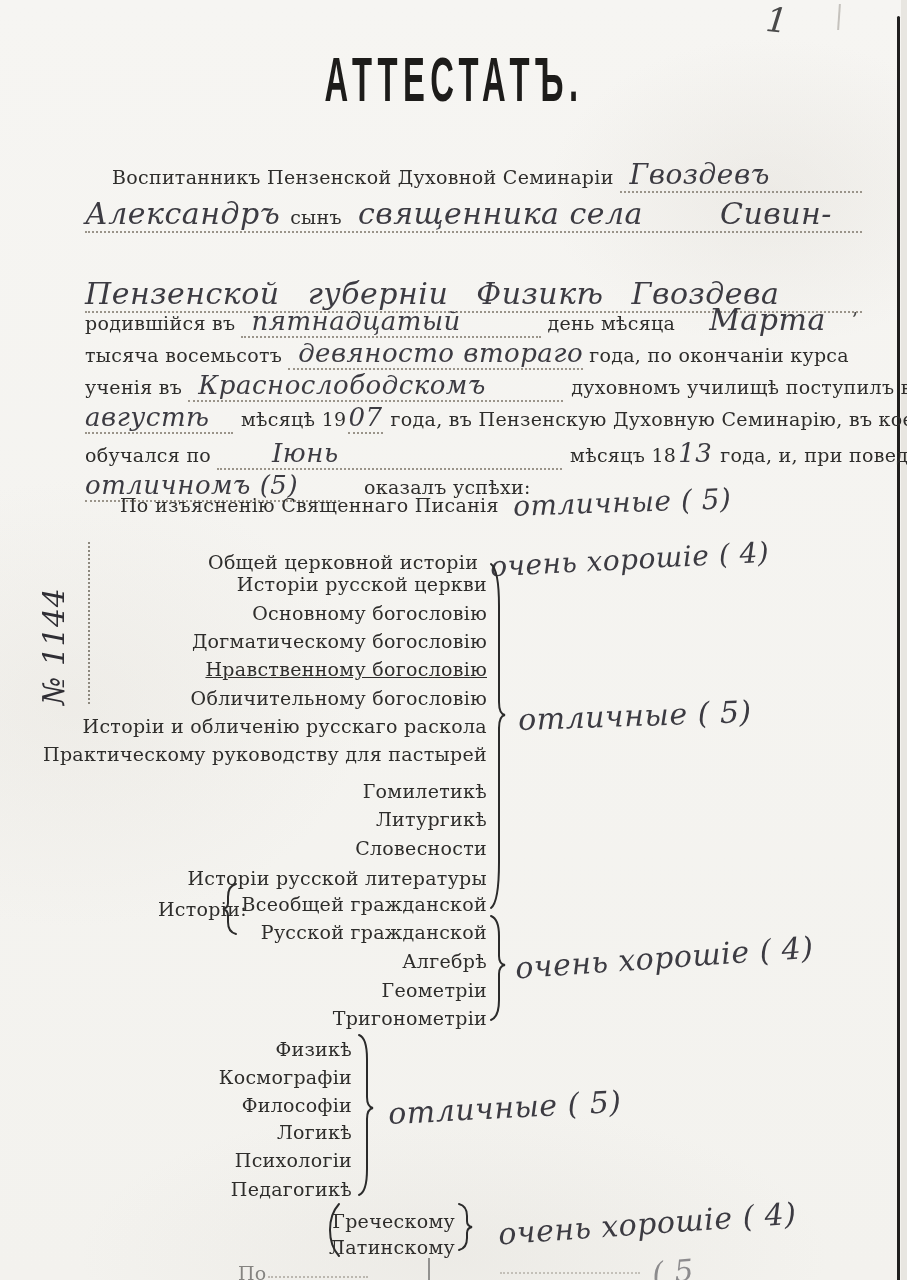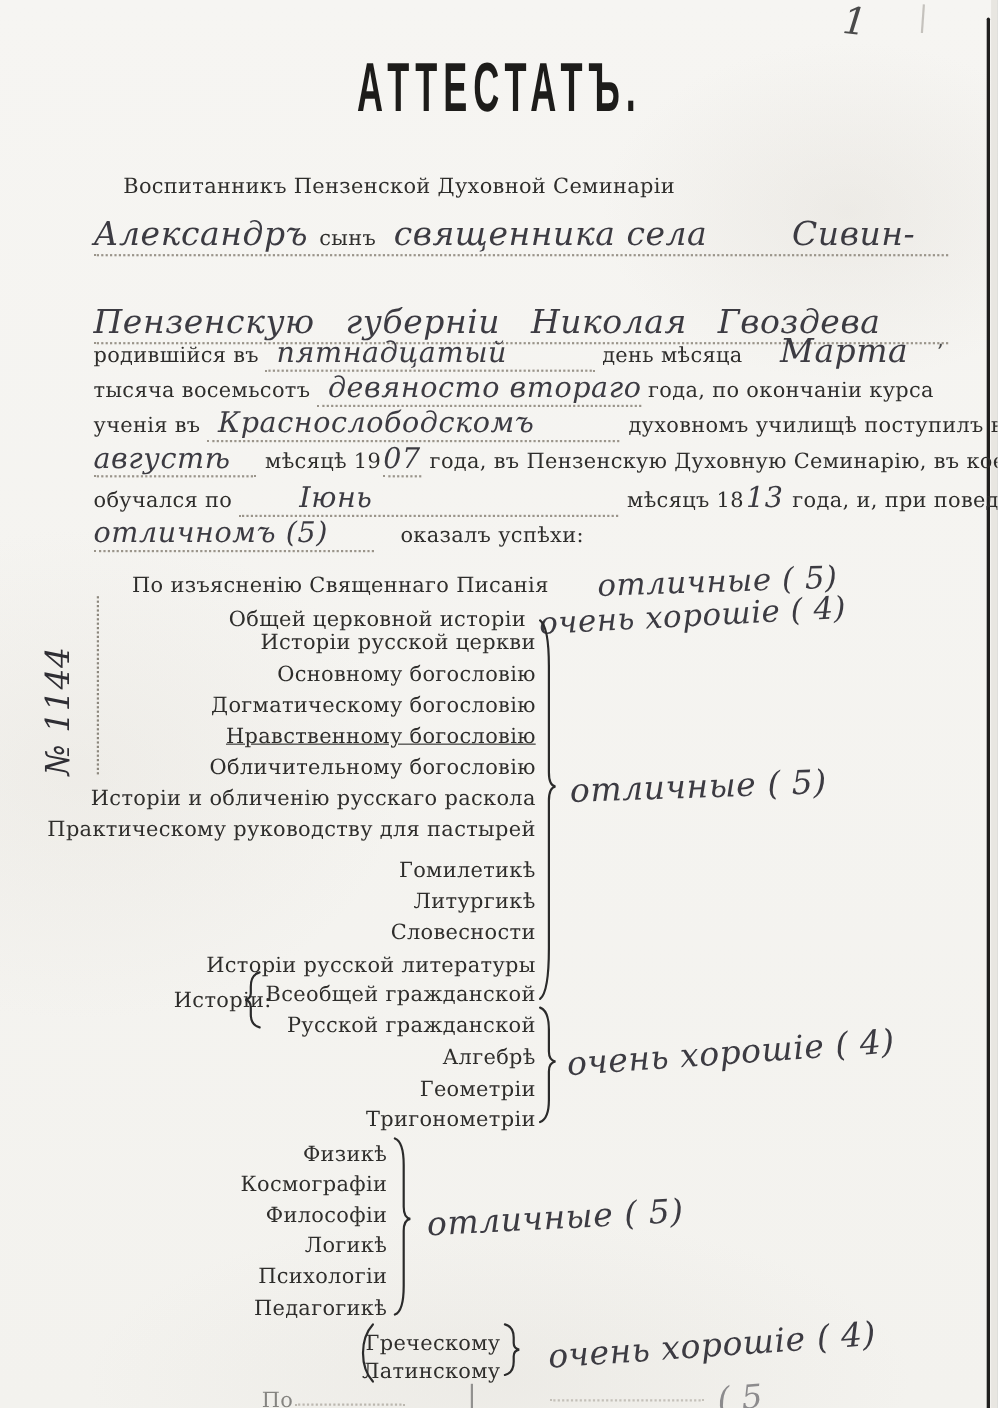--- a/index.html
+++ b/index.html
@@ -44,32 +44,35 @@
   <div class="hw" style="position:absolute;left:766px;top:0px;font-size:34px;color:#4a4a4a;transform:rotate(6deg);">1</div>
   <span style="position:absolute;left:851px;top:308px;font-size:20px;color:#474747;">ʼ</span>
 
   <div class="hw hw30" style="position:absolute;left:36px;top:705px;width:175px;transform:rotate(-90deg);transform-origin:0 0;color:#2f2e34;">№ 1144</div>
   <div class="vdots" style="left:88px;top:542px;height:162px;"></div>
 
   <div class="title">АТТЕСТАТЪ.</div>
 
   <div class="line" style="left:112px;top:158px;width:750px;">
     <span class="printed">Воспитанникъ Пензенской Духовной Семинаріи</span>
+    <span class="fill" style="flex:1;margin-left:6px;">
+      <span class="hw hw28">Гвоздевъ</span>
+    </span>
   </div>
 
   <div class="line underlined" style="left:85px;top:196px;width:777px;">
     <span class="hw hw30">Александръ</span>
     <span class="printed" style="margin-left:10px;">сынъ</span>
     <span class="hw hw30" style="margin-left:16px;">священника села</span>
     <span class="hw hw30" style="margin-left:auto;margin-right:30px;">Сивин-</span>
   </div>
 
 
   <div class="line underlined" style="left:85px;top:276px;width:777px;">
-    <span class="hw hw30" style="word-spacing:18px;">Пензенскую губерніи Николая Гвоздева</span>
+    <span class="hw hw30" style="word-spacing:18px;">Пензенской губерніи Физикѣ Гвоздева</span>
   </div>
 
   <div class="line" style="left:85px;top:302px;width:777px;">
     <span class="printed">родившійся въ</span>
     <span class="fill" style="flex:0 0 290px;margin-left:6px;">
       <span class="hw hw26">пятнадцатый</span>
     </span>
     <span class="printed" style="margin-left:6px;">день мѣсяца</span>
     <span class="hw hw30" style="margin-left:34px;">Марта</span>
   </div>
@@ -109,21 +112,21 @@
     <span class="printed" style="margin-left:8px;">года, и, при поведеніи</span>
   </div>
 
   <div class="line" style="left:85px;top:470px;width:500px;">
     <span class="fill" style="flex:0 0 255px;padding-left:0;">
       <span class="hw hw26">отличномъ (5)</span>
     </span>
     <span class="printed" style="margin-left:24px;">оказалъ успѣхи:</span>
   </div>
 
-  <div class="line" style="left:120px;top:512px;gap:30px;">
+  <div class="line" style="left:120px;top:486px;">
     <span class="printed">По изъясненію Священнаго Писанія</span>
     <span class="hw hw28" style="margin-left:14px;transform:rotate(-2deg);">отличные ( 5)</span>
   </div>
   <div class="line" style="left:208px;top:543px;">
     <span class="printed">Общей церковной исторіи</span>
     <span class="hw hw28" style="margin-left:12px;transform:rotate(-3deg);">очень хорошіе ( 4)</span>
   </div>
 
   <div class="subject" style="top:573px;right:420px;">Исторіи русской церкви</div>
   <div class="subject" style="top:602px;right:420px;">Основному богословію</div>

